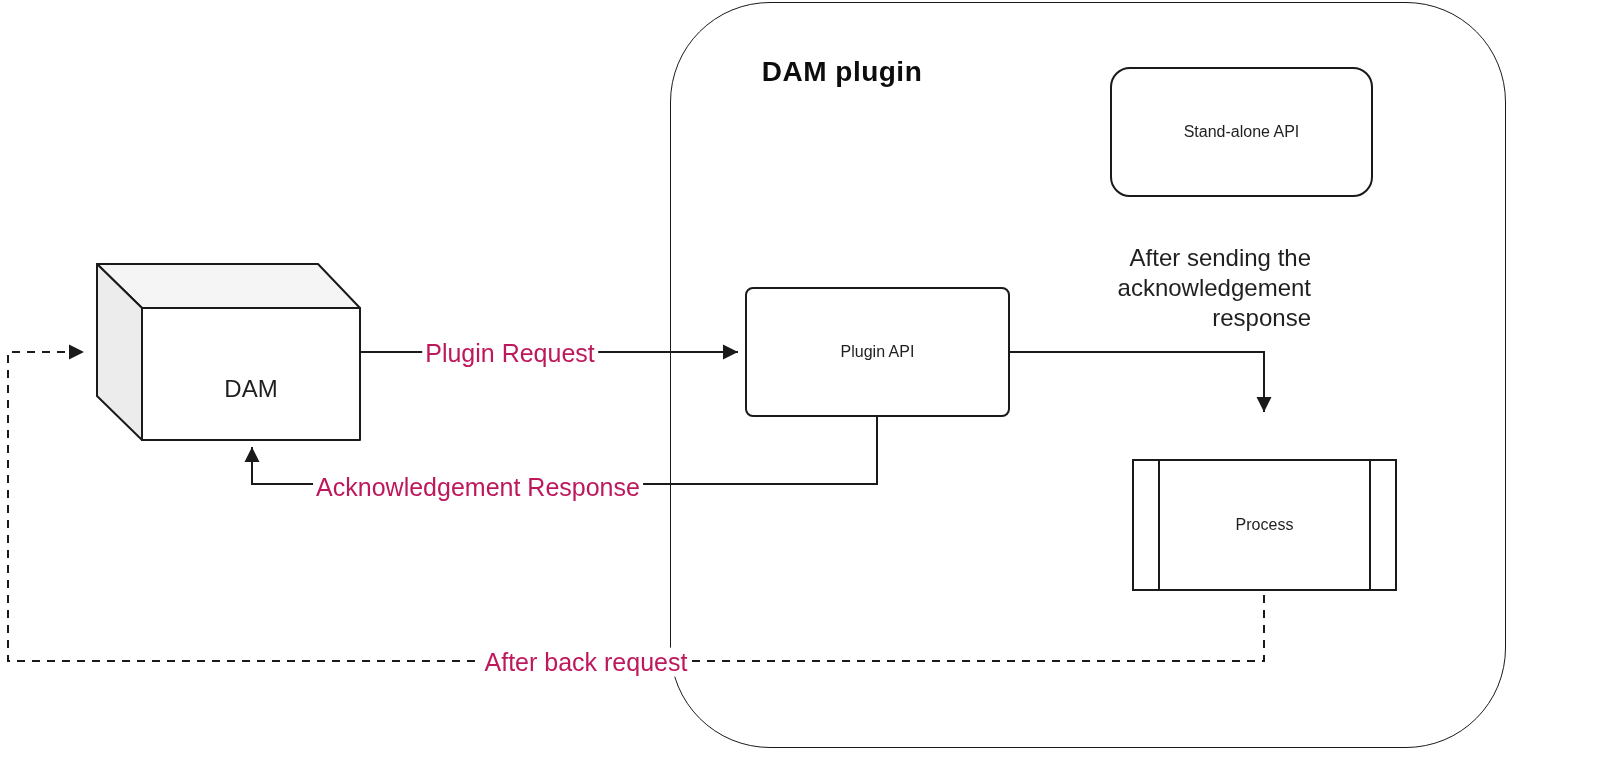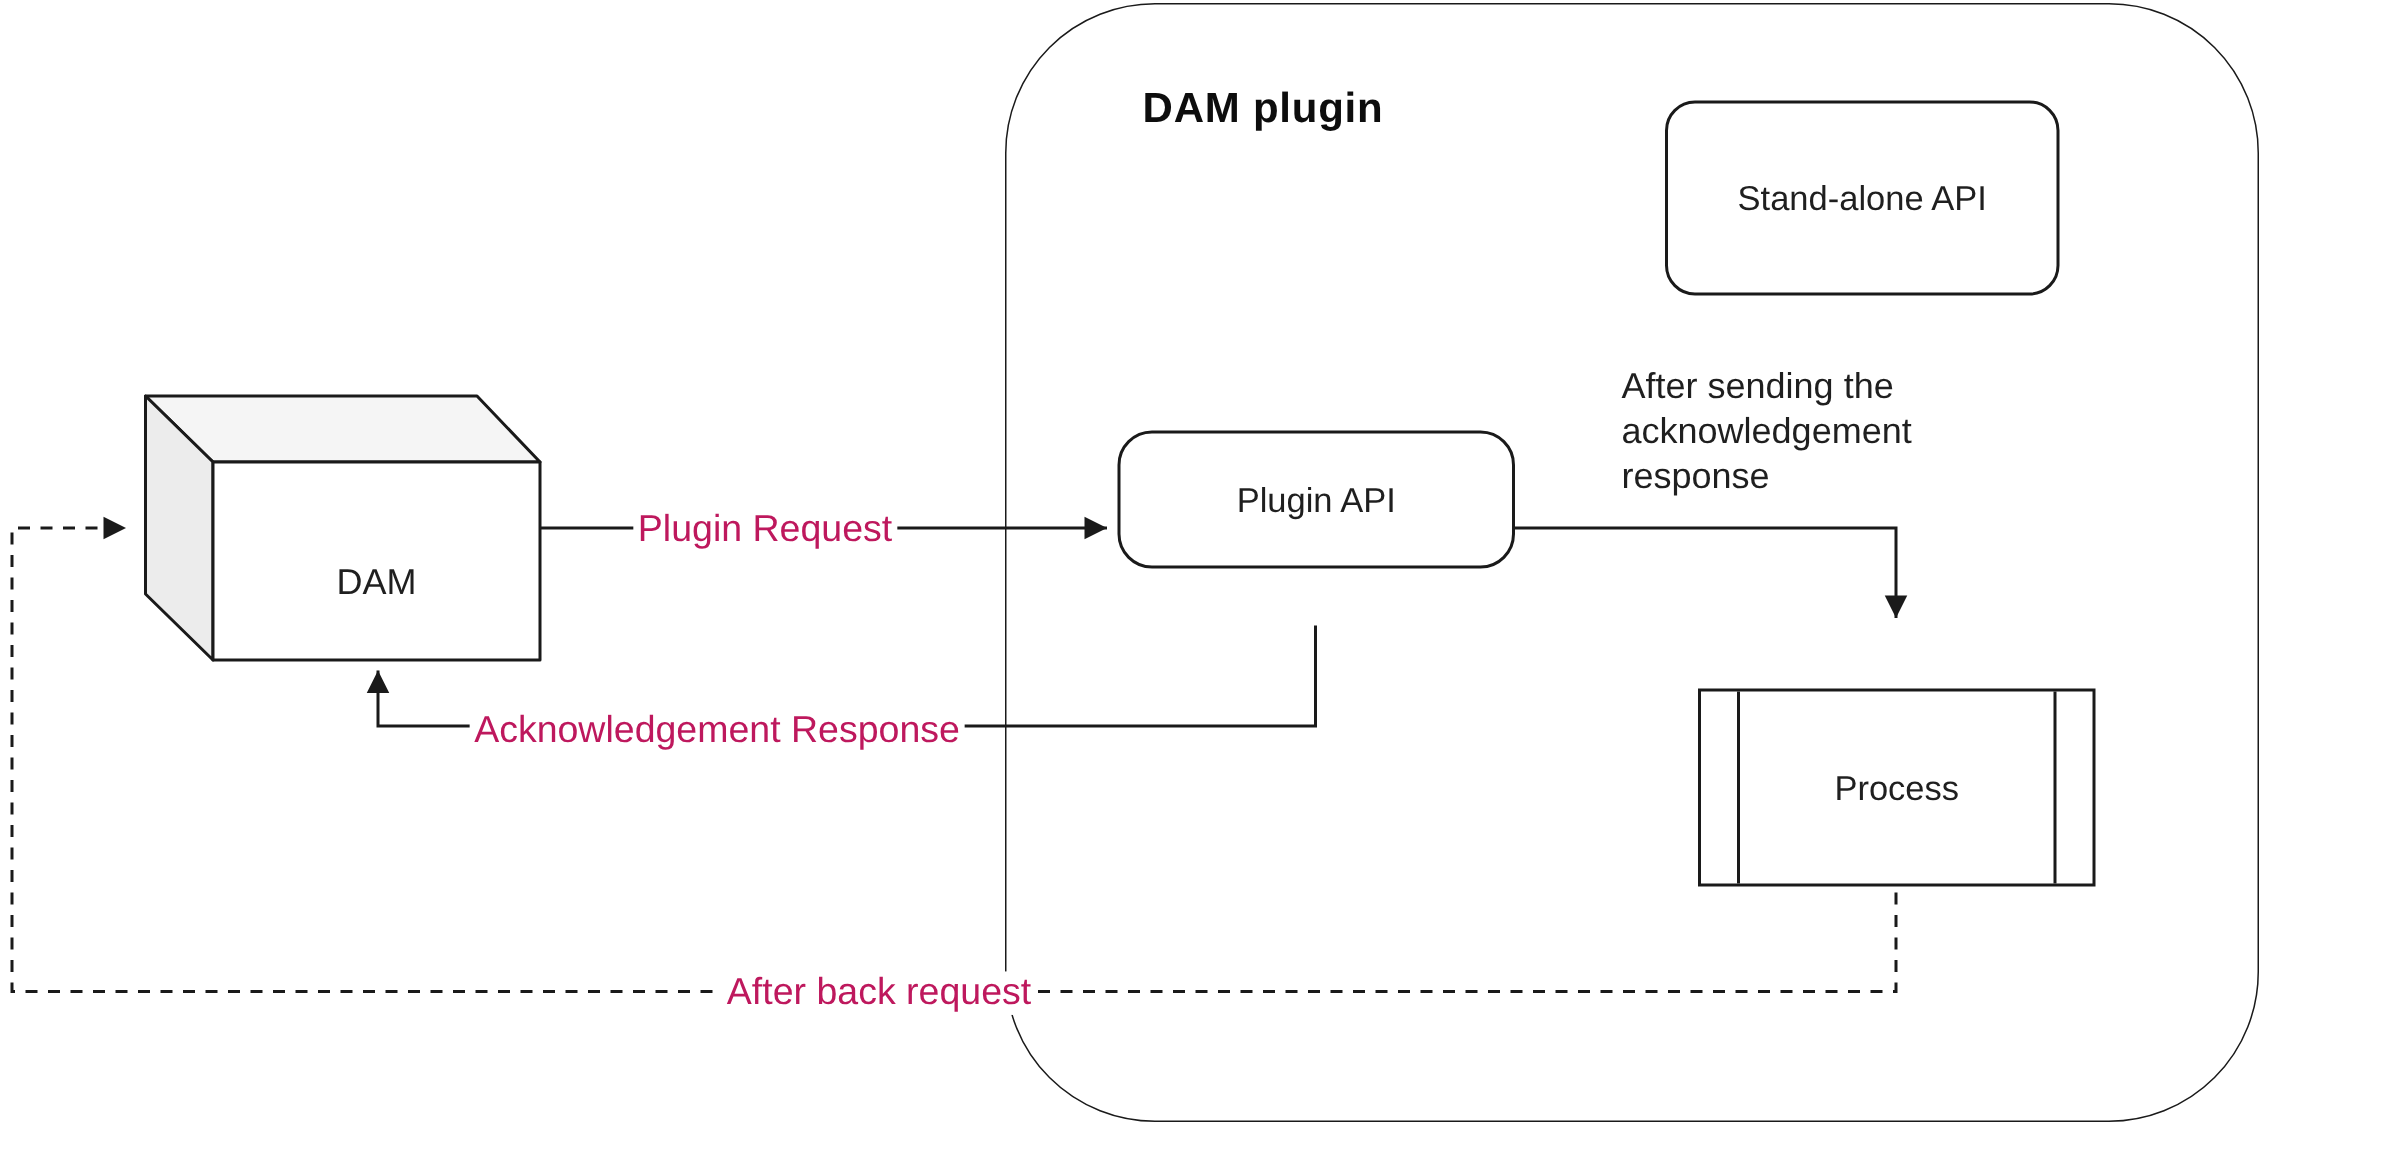--- a/index.html
+++ b/index.html
@@ -47,37 +47,37 @@
   }
   
   .node {
     position: absolute;
     box-sizing: border-box;
     border: 2px solid #1a1a1a;
     background: #ffffff;
     display: flex;
     align-items: center;
     justify-content: center;
-    font-size: 23px;
+    font-size: 16px;
     color: #1f1f1f;
     text-align: center;
   }
   .node-standalone {
     left: 1110px;
     top: 67px;
     width: 263px;
     height: 130px;
     border-radius: 20px;
   }
   .node-plugin-api {
     left: 745px;
     top: 287px;
     width: 265px;
-    height: 92px;
-    border-radius: 23px;
+    height: 130px;
+    border-radius: 8px;
   }
   .node-process {
     left: 1132px;
     top: 418px;
     width: 265px;
     height: 132px;
     border-radius: 0;
     margin-top: 41px;
   }
   .process-bar {
@@ -115,21 +115,21 @@
   }
   .lbl-plugin-request { left: 510px; top: 353px; }
   .lbl-ack-response   { left: 478px; top: 487px; }
   .lbl-callback       { left: 586px; top: 662px; }
   
   .annotation {
     position: absolute;
     left: 1081px;
     top: 243px;
     width: 230px;
-    text-align: left;
+    text-align: right;
     font-size: 24px;
     line-height: 30px;
     color: #1f1f1f;
   }
 </style>
 </head>
 <body>
 
 <div class="canvas">
 

